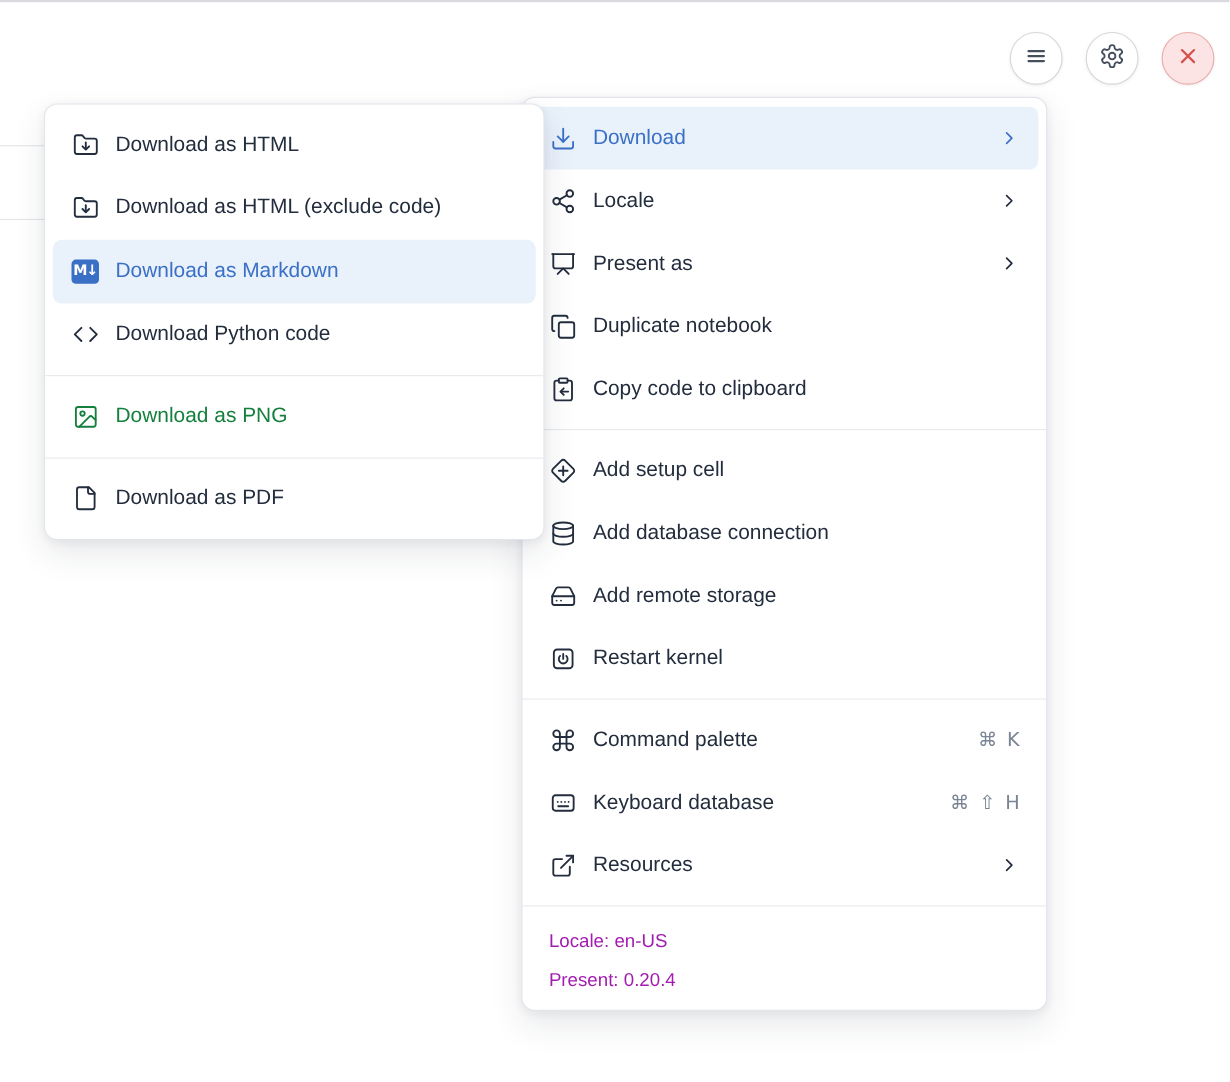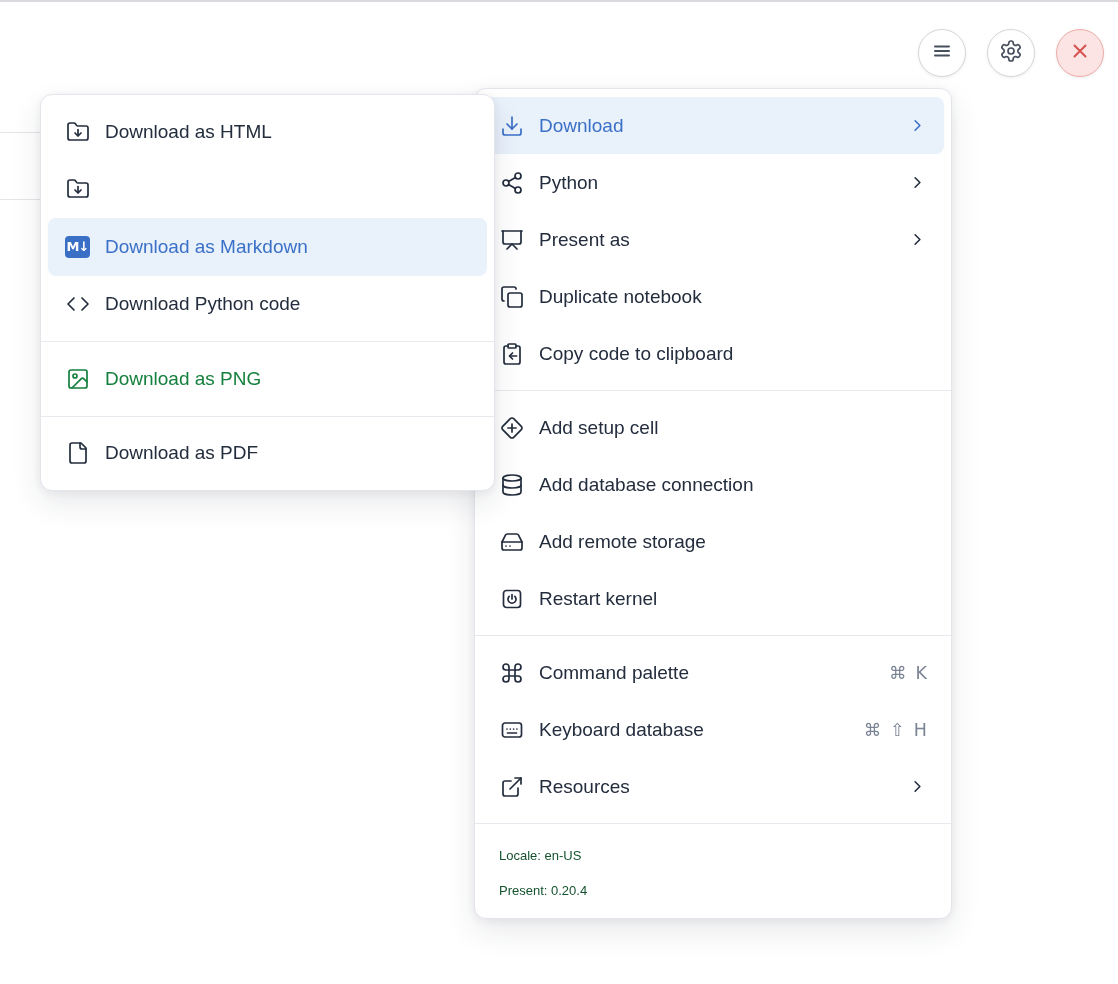--- a/index.html
+++ b/index.html
@@ -53,21 +53,21 @@
   }
 
   .md-badge {
     width:30px; height:22px; background:#3a6fc6; border-radius:4px; color:#ffffff;
     display:flex; align-items:center; justify-content:center;
     font-size:13px; font-weight:bold; letter-spacing:-1px;
     font-family:"DejaVu Sans",sans-serif; line-height:1;
   }
 
   .menu-footer { padding:6px 24px 2px 24px; }
-  .menu-footer div { font-size:13px; color:#14532d; line-height:35px; }
+  .menu-footer div { font-size:17px; color:#a21caf; line-height:35px; }
   svg.icon { fill:none; stroke:currentColor; stroke-width:1.7; stroke-linecap:round; stroke-linejoin:round; }
   .hidden-defs { position:absolute; width:0; height:0; overflow:hidden; }
 </style>
 </head>
 <body>
 
 <svg class="hidden-defs" xmlns="http://www.w3.org/2000/svg">
   <defs>
     <g id="i-menu">
         <path d="M5 7.5h14M5 12h14M5 16.5h14" stroke-width="2"></path>
@@ -195,20 +195,21 @@
           </svg>
         </span>
       <span>Download as HTML</span>
     </div>
     <div class="row">
       <span class="icn">
           <svg class="icon" viewBox="0 0 24 24">
             <use href="#i-folder-down"></use>
           </svg>
         </span>
+      <span>Download as HTML (exclude code)</span>
     </div>
     <div class="row hl">
       <span class="icn">
           <span class="md-badge">M↓</span>
         </span>
       <span>Download as Markdown</span>
     </div>
     <div class="row">
       <span class="icn">
           <svg class="icon" viewBox="0 0 24 24">
@@ -250,21 +251,21 @@
             <use href="#i-chev"></use>
           </svg>
         </span>
     </div>
     <div class="row">
       <span class="icn">
           <svg class="icon" viewBox="0 0 24 24">
             <use href="#i-share"></use>
           </svg>
         </span>
-      <span>Python</span>
+      <span>Locale</span>
       <span class="chev">
           <svg class="icon" viewBox="0 0 24 24">
             <use href="#i-chev"></use>
           </svg>
         </span>
     </div>
     <div class="row">
       <span class="icn">
           <svg class="icon" viewBox="0 0 24 24">
             <use href="#i-present"></use>

